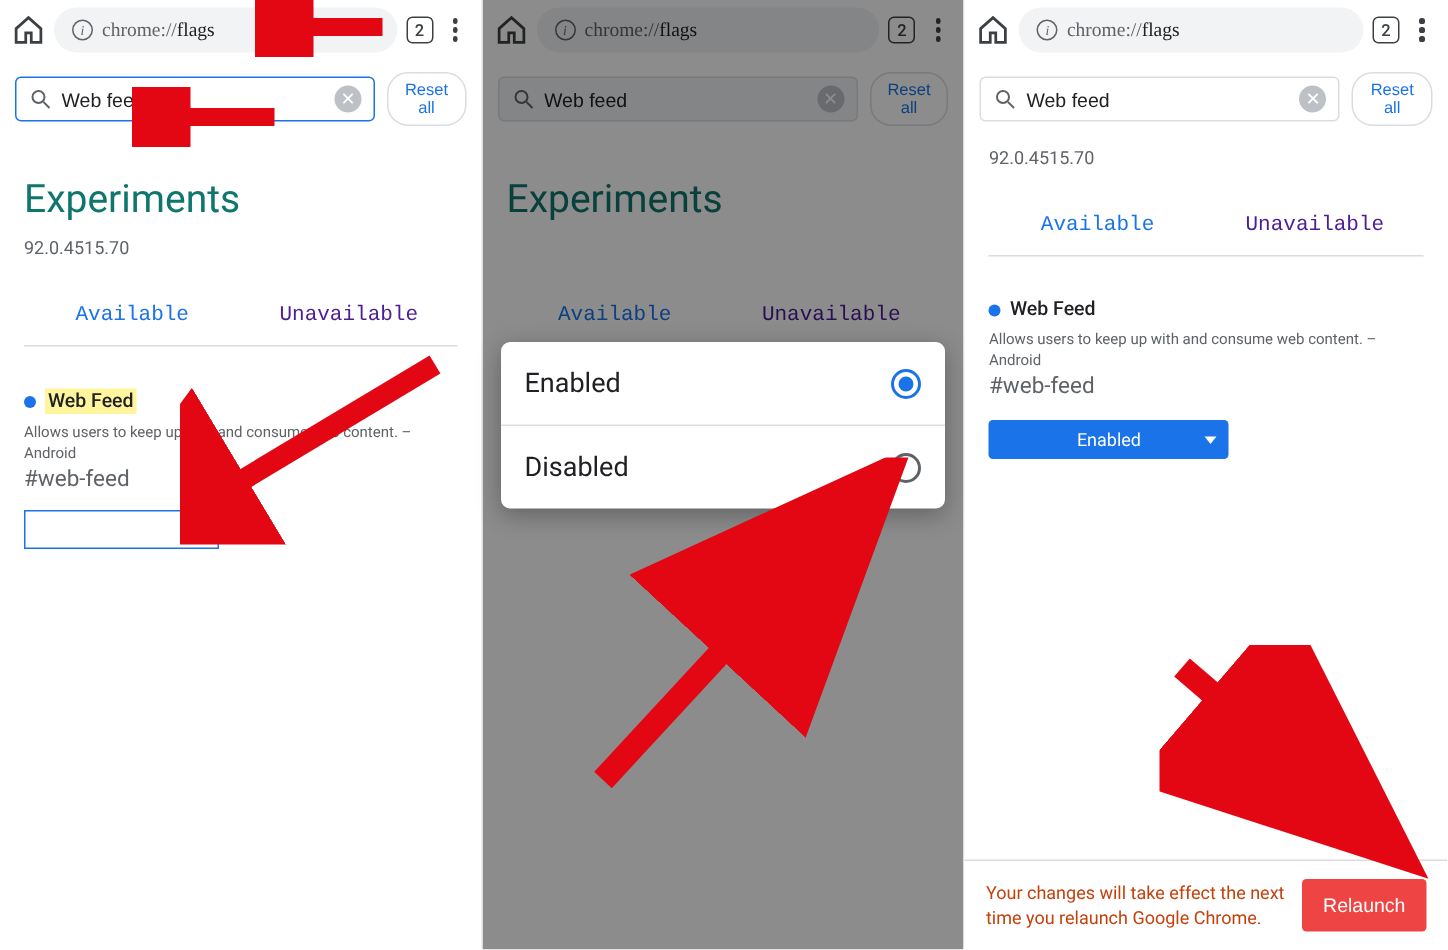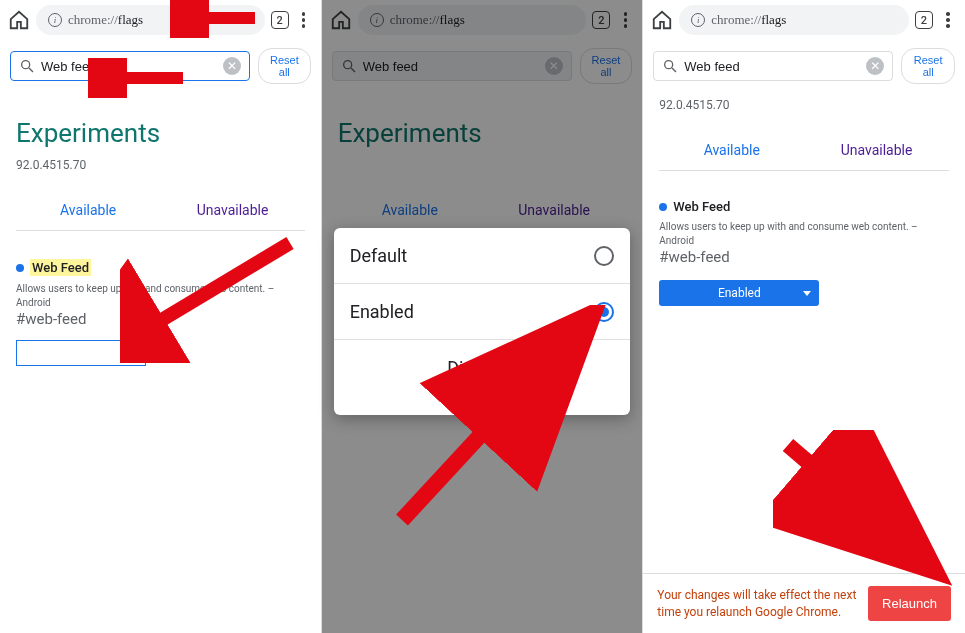--- a/index.html
+++ b/index.html
@@ -25,39 +25,39 @@
 .searchbox.greylight { border-color: #dadce0; background: #fff; }
 .search-icon svg { width: 16px; height: 16px; display: block; }
 .searchbox input { border: none; outline: none; flex: 1; font-size: 13px; background: transparent; color: #202124; }
 .clear-circle { width: 18px; height: 18px; background: #bdc1c6; border-radius: 50%; display: flex; align-items: center; justify-content: center; color: #fff; font-size: 12px; line-height: 1; }
 .reset-btn { border: 1px solid #dadce0; background: #fff; color: #1a73e8; font-size: 11px; padding: 5px 7px; border-radius: 14px; cursor: pointer; }
 
 .content { padding: 10px 16px; flex: 1; }
 .heading { font-size: 26px; color: #0f766e; margin: 20px 0 10px; font-weight: 400; }
 .version { font-size: 12px; color: #5f6368; margin-bottom: 16px; }
 
-.tabs { display: flex; border-bottom: 1px solid #dadce0; margin-top: 18px; }
+.tabs { display: flex; border-bottom: 1px solid #dadce0; margin-top: 18px; font-family: Liberation Mono, monospace; }
 .tabs .tab { flex: 1; text-align: center; padding: 12px 0; font-size: 14px; color: #4c1d95; cursor: pointer; }
 .tabs .tab.active { color: #1a73e8; }
 
 .flag-item { margin-top: 28px; }
 .flag-title-row { display: flex; align-items: center; gap: 6px; }
 .blue-dot { width: 8px; height: 8px; background: #1a73e8; border-radius: 50%; }
 .flag-title { font-size: 13px; font-weight: 500; color: #202124; }
 .flag-title.highlight { background: #fff59d; padding: 1px 2px; }
 .flag-desc { font-size: 10px; color: #5f6368; margin-top: 6px; line-height: 1.4; }
 .flag-tag { font-size: 15px; color: #5f6368; margin-top: 0; }
 .flag-select-empty { margin-top: 12px; width: 130px; height: 26px; border: 1px solid #1a73e8; background: #fff; }
 .flag-select-enabled { margin-top: 14px; width: 160px; height: 26px; background: #1a73e8; color: #fff; font-size: 12px; display: flex; align-items: center; justify-content: center; border-radius: 3px; position: relative; }
 .flag-select-enabled::after { content: ""; position: absolute; right: 8px; border-left: 4px solid transparent; border-right: 4px solid transparent; border-top: 5px solid #fff; }
 
 .overlay { position: absolute; inset: 0; background: rgba(0,0,0,0.45); }
 .popup { position: absolute; left: 12px; right: 12px; top: 228px; background: #fff; border-radius: 6px; overflow: hidden; box-shadow: 0 4px 16px rgba(0,0,0,0.3); }
 .popup-row { display: flex; align-items: center; justify-content: space-between; padding: 17px 16px; border-bottom: 1px solid #e0e0e0; font-size: 18px; color: #202124; }
-.popup-row:last-child { border-bottom: none; flex-direction: column; }
+.popup-row:last-child { border-bottom: none; }
 .radio { width: 20px; height: 20px; border: 2px solid #5f6368; border-radius: 50%; display: flex; align-items: center; justify-content: center; }
 .radio.checked { border-color: #1a73e8; }
 .radio.checked::after { content: ""; width: 10px; height: 10px; background: #1a73e8; border-radius: 50%; }
 
 .relaunch-bar { position: absolute; bottom: 0; left: 0; right: 0; border-top: 1px solid #dadce0; padding: 12px 14px; display: flex; align-items: center; gap: 10px; background: #fff; }
 .relaunch-msg { font-size: 12px; color: #c2410c; line-height: 1.4; flex: 1; }
 .relaunch-btn { background: #ef4444; color: #fff; border: none; padding: 10px 14px; font-size: 13px; border-radius: 3px; cursor: pointer; }
 
 .arrow { position: absolute; pointer-events: none; }
 .arrow svg { display: block; }
@@ -186,24 +186,20 @@
       <div class="version" style="visibility:hidden">92.0.4515.70</div>
       <div class="tabs">
         <div class="tab active">Available</div>
         <div class="tab">Unavailable</div>
       </div>
     </div>
 
     <div class="overlay"></div>
     <div class="popup">
       <div class="popup-row">
-        <span>Default</span>
-        <span class="radio"></span>
-      </div>
-      <div class="popup-row">
         <span>Enabled</span>
         <span class="radio checked"></span>
       </div>
       <div class="popup-row">
         <span>Disabled</span>
         <span class="radio"></span>
       </div>
     </div>
 
     <div class="arrow" style="left:60px; top:305px;">

